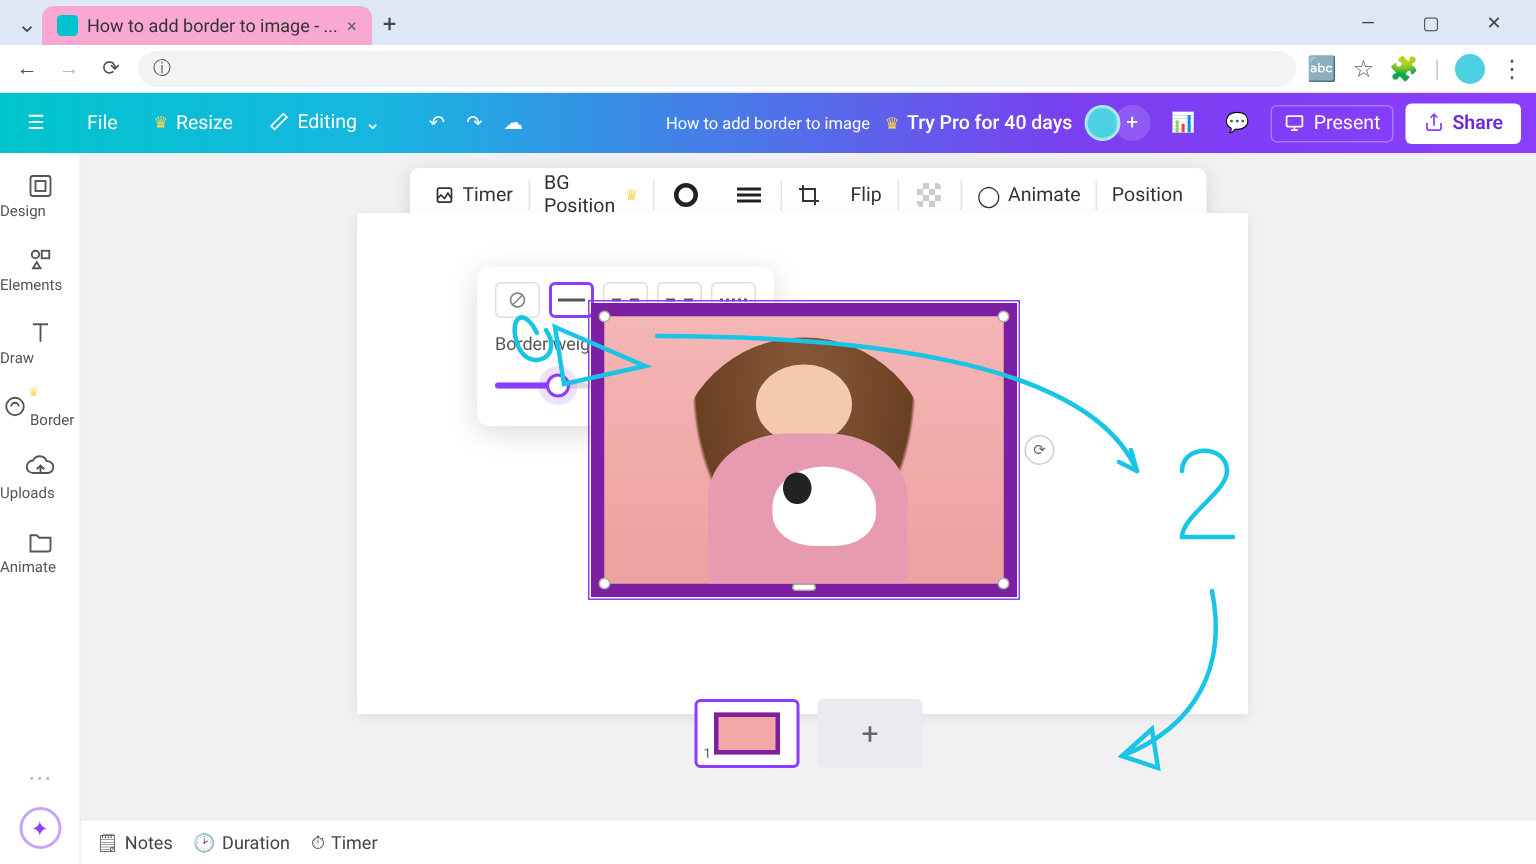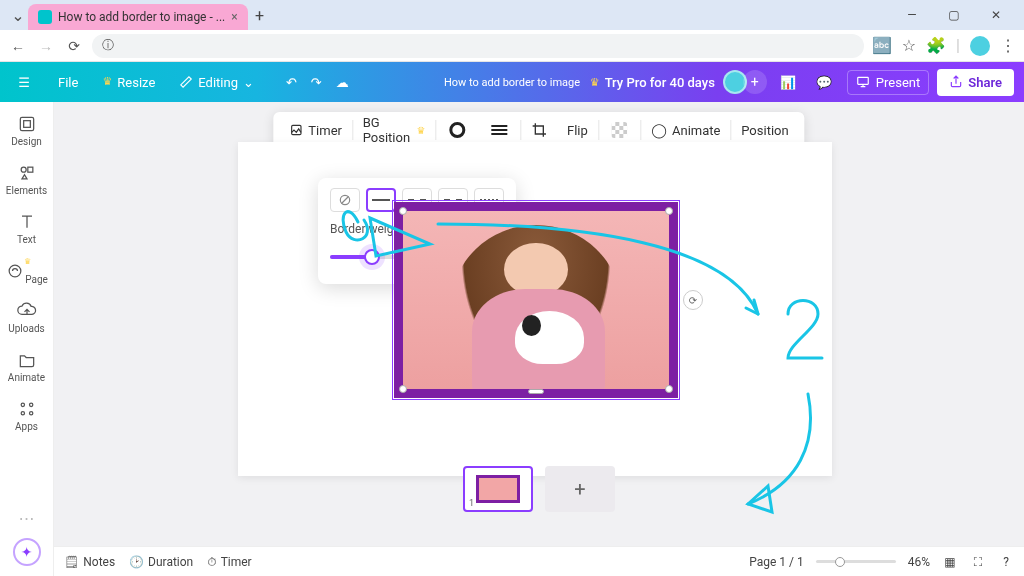--- a/index.html
+++ b/index.html
@@ -34,21 +34,21 @@
   .try-pro { display: flex; align-items: center; gap: 5px; font-weight: 500; }
   .avatar-stack { display: flex; align-items: center; }
   .avatar-circ { width: 24px; height: 24px; border-radius: 50%; background: #4dd0e1; border: 2px solid rgba(255,255,255,.5); }
   .plus-circ { width: 24px; height: 24px; border-radius: 50%; background: rgba(255,255,255,.15); display: flex; align-items: center; justify-content: center; margin-left: -4px; font-size: 14px; }
   .hdr-iconbtn { width: 28px; height: 28px; display: flex; align-items: center; justify-content: center; }
   .present-btn { display: flex; align-items: center; gap: 6px; padding: 4px 8px; border: 1px solid rgba(255,255,255,.3); border-radius: 4px; }
   .share-btn { background: #fff; color: #6d28d9; font-weight: 600; padding: 6px 12px; border-radius: 4px; display: flex; align-items: center; gap: 5px; }
 
   
   .left-rail { position: absolute; left: 0; top: 102px; bottom: 0; width: 54px; background: #fff; display: flex; flex-direction: column; align-items: center; padding-top: 6px; gap: 2px; border-right: 1px solid #eee; }
-  .rail-item { width: 100%; padding: 6px 0 8px; text-align: center; font-size: 10px; color: #555; cursor: pointer; }
+  .rail-item { width: 100%; padding: 6px 0 8px; text-align: left; font-size: 10px; color: #555; cursor: pointer; }
   .rail-item svg { display: block; margin: 0 auto 2px; width: 20px; height: 20px; stroke: #555; fill: none; stroke-width: 1.5; }
   .rail-item .pb { position: relative; display: inline-block; }
   .pb .cr { position: absolute; top: -4px; right: -6px; color: #ffd54f; font-size: 8px; }
   .rail-bottom { margin-top: auto; padding-bottom: 10px; display:flex; flex-direction:column; align-items:center; gap:10px;}
   .ai-sparkle { width: 28px; height: 28px; border-radius: 50%; border: 2px solid #c5a3ff; display: flex; align-items: center; justify-content: center; color: #8b3dff; font-size: 14px; }
 
   
   .canvas-area { position: absolute; left: 54px; right: 0; top: 102px; bottom: 30px; background: #f1f1f3; }
   .page { position: absolute; left: 184px; top: 40px; width: 594px; height: 334px; background: #fff; box-shadow: 0 2px 8px rgba(0,0,0,.08); }
   .sel-image { position: absolute; left: 156px; top: 60px; width: 284px; height: 196px; border: 9px solid #7d1fa3; background: #f2a6a6; }
@@ -203,37 +203,31 @@
         <rect x="4" y="4" width="16" height="16" rx="2"></rect>
         <rect x="8" y="8" width="8" height="8"></rect>
       </svg><span>Design</span></div>
   <div class="rail-item"><svg viewBox="0 0 24 24">
         <circle cx="8" cy="8" r="3"></circle>
         <rect x="13" y="5" width="6" height="6"></rect>
         <path d="M6 19l3-5 3 5z"></path>
       </svg><span>Elements</span></div>
   <div class="rail-item"><svg viewBox="0 0 24 24">
         <path d="M6 5h12M12 5v14"></path>
-      </svg><span>Text</span></div>
+      </svg><span>Draw</span></div>
   <div class="rail-item"><span class="pb"><svg viewBox="0 0 24 24">
           <circle cx="12" cy="12" r="7"></circle>
           <path d="M9 12a3 3 0 016 0"></path>
-        </svg><span class="cr">♛</span></span><span>Page</span></div>
+        </svg><span class="cr">♛</span></span><span>Border</span></div>
   <div class="rail-item"><svg viewBox="0 0 24 24">
         <path d="M6 16a5 5 0 010-10 6 6 0 0111 .5A4 4 0 1118 16H6zM12 10v6M9 13l3-3 3 3"></path>
       </svg><span>Uploads</span></div>
   <div class="rail-item"><svg viewBox="0 0 24 24">
         <path d="M4 7h5l2 2h9v9a2 2 0 01-2 2H4V7z"></path>
       </svg><span>Animate</span></div>
-  <div class="rail-item"><svg viewBox="0 0 24 24">
-        <circle cx="7" cy="7" r="2"></circle>
-        <circle cx="17" cy="7" r="2"></circle>
-        <circle cx="7" cy="17" r="2"></circle>
-        <circle cx="17" cy="17" r="2"></circle>
-      </svg><span>Apps</span></div>
   <div class="rail-bottom">
     <div style="color:#bbb;">⋯</div>
     <div class="ai-sparkle">✦</div>
   </div>
 </div>
 
 <div class="canvas-area">
 
   <div class="ctx-bar">
     <div class="ctx-item">
@@ -370,23 +364,13 @@
       <span>Notes</span>
     </div>
   <div class="bb-item">
       <span>🕑</span>
       <span>Duration</span>
     </div>
   <div class="bb-item">
       <span>⏱</span>
       <span>Timer</span>
     </div>
-  <div class="bb-right">
-    <span>Page 1 / 1</span>
-    <div class="zoom-track">
-        <div class="zt"></div>
-      </div>
-    <span>46%</span>
-    <div class="bb-icon">▦</div>
-    <div class="bb-icon">⛶</div>
-    <div class="bb-icon">?</div>
-  </div>
 </div>
 
 </body></html>

